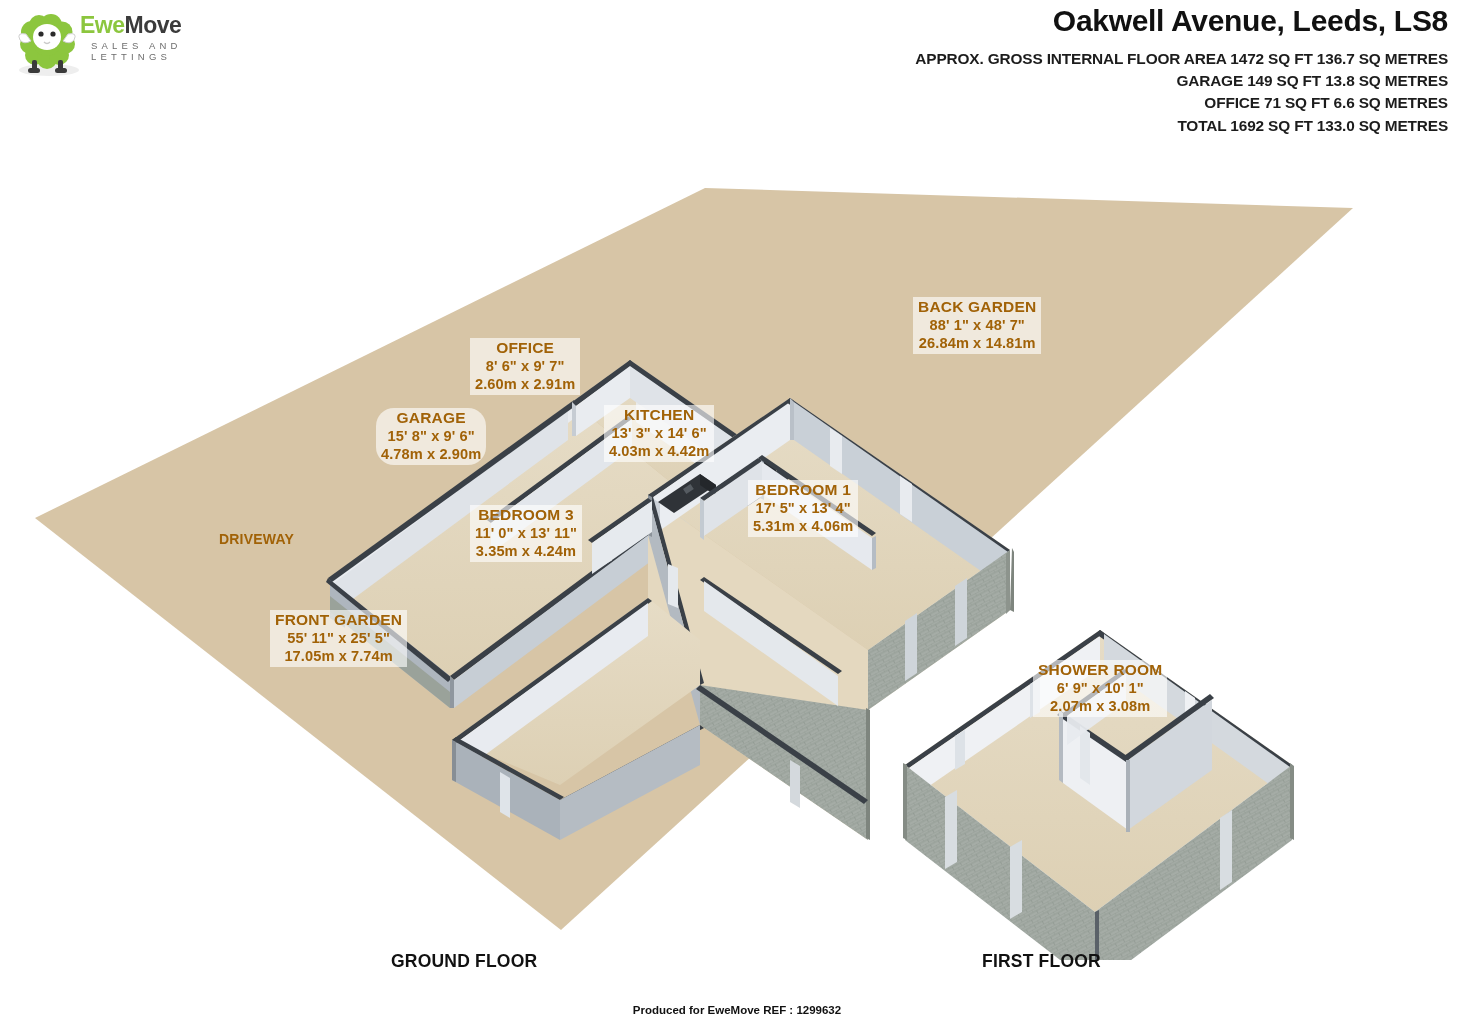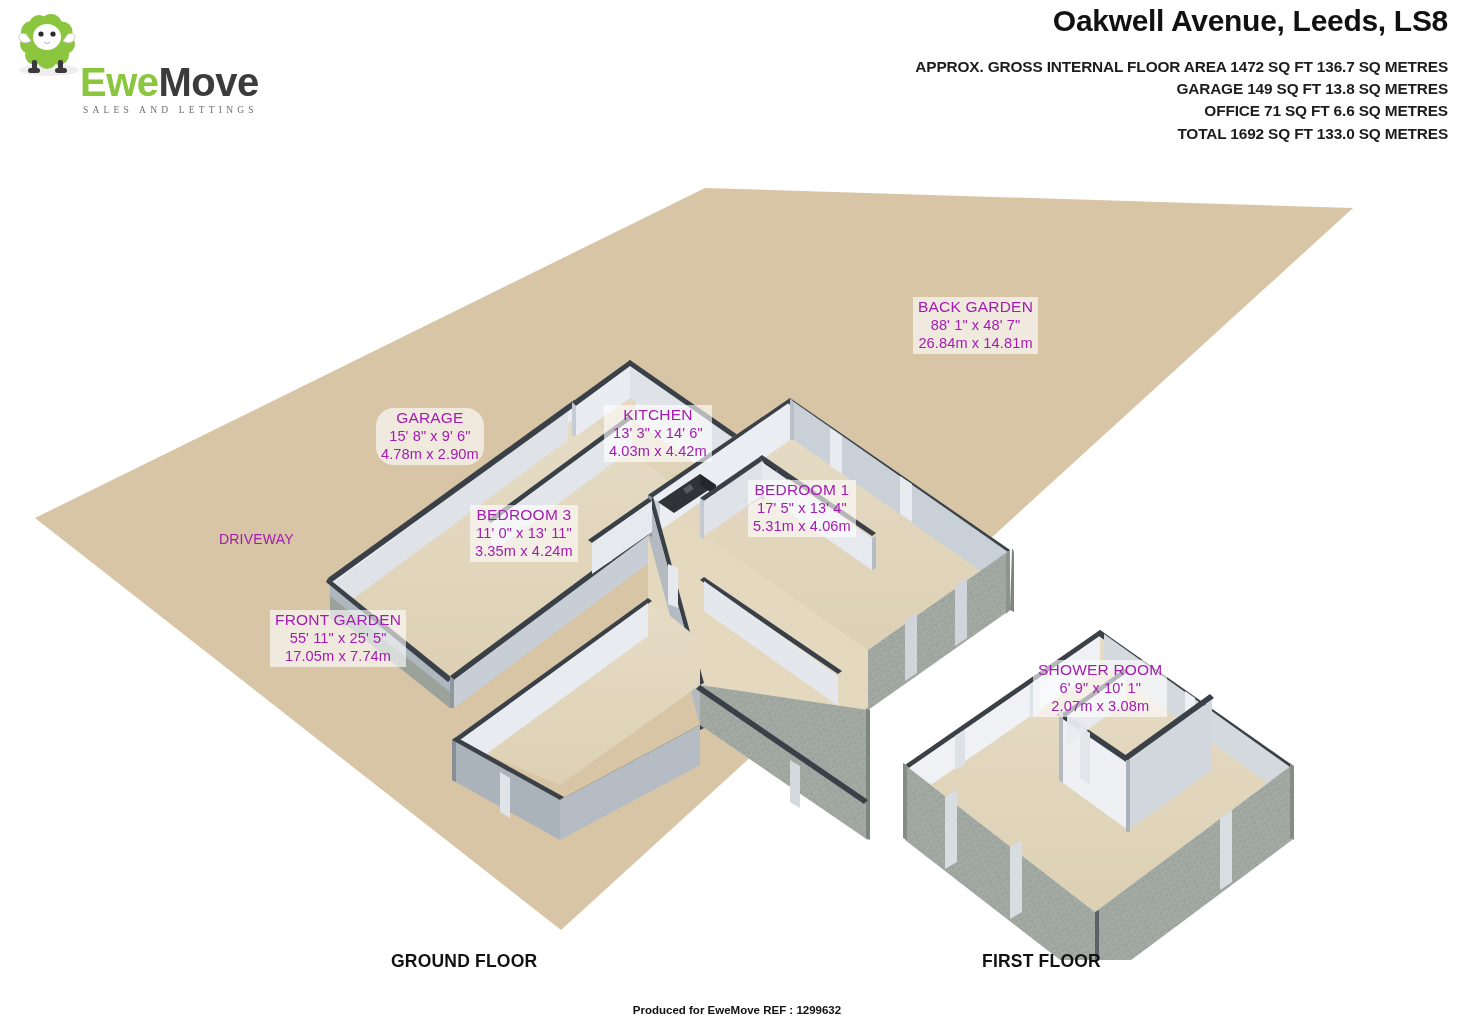--- a/index.html
+++ b/index.html
@@ -10,37 +10,37 @@
     color:#1a1a1a;
     position:relative;
     overflow:hidden;
   }
   .root{position:absolute;inset:0;}
 
   
   .logo-wrap{position:absolute;left:8px;top:6px;width:250px;height:72px;}
   .logo-sheep{position:absolute;left:2px;top:0;width:78px;height:72px;}
   .logo-text{position:absolute;left:72px;top:8px;width:180px;}
-  .logo-ewemove{font-size:40px;font-weight:700;letter-spacing:-0.5px;line-height:1;margin-top:48px;}
+  .logo-ewemove{font-size:23px;font-weight:700;letter-spacing:-0.5px;line-height:1;}
   .logo-ewemove .g{color:#8cc63e;}
   .logo-ewemove .d{color:#3b3b3b;}
-  .logo-tag{font-size:9.5px;letter-spacing:4.2px;color:#6d6d6d;margin-top:3px;margin-left:3px;font-weight:400;font-family:Liberation Serif, serif;}
+  .logo-tag{font-size:9.5px;letter-spacing:4.2px;color:#6d6d6d;margin-top:3px;margin-left:11px;font-weight:400;}
 
   .head-right{position:absolute;right:14px;top:4px;text-align:right;}
   .addr{font-size:30px;font-weight:700;letter-spacing:-0.3px;color:#111;line-height:1.12;}
-  .areas{margin-top:18px;}
+  .areas{margin-top:10px;}
   .areas div{font-size:15.4px;font-weight:700;color:#1c1c1c;line-height:1.45;letter-spacing:-0.15px;}
 
   
   .plan{position:absolute;left:0;top:140px;width:1462px;height:820px;}
   .plan svg{display:block;}
 
   
   .lbl{position:absolute;background:rgba(255,255,255,0.62);padding:1px 5px;text-align:center;
-       font-weight:400;color:#a21caf;line-height:1.22;white-space:nowrap;}
+       font-weight:700;color:#a16207;line-height:1.22;white-space:nowrap;}
   .lbl .t{font-size:15.5px;letter-spacing:0.2px;}
   .lbl .d{font-size:14.6px;letter-spacing:0.1px;}
   .lbl.plain{background:transparent;}
   .lbl.plain .t{font-size:14px;}
 
   .floorlbl{position:absolute;font-size:17.5px;font-weight:700;color:#111;letter-spacing:0.2px;}
   .footer{position:absolute;left:0;right:0;bottom:12px;text-align:center;font-size:11.5px;font-weight:700;color:#111;padding-left:12px;}
 </style>
 </head>
 <body>
@@ -256,20 +256,25 @@
         <polygon points="1063,573 1063,643 1059,640 1059,570" fill="#b4bac1"></polygon>
 
         <polygon points="1080,586 1090,593 1090,645 1080,638" fill="#e3e7eb"></polygon>
 
         <polygon points="1055,538 1063,573 1059,574 1051,539" fill="#3a4047" opacity="0"></polygon>
         <polygon points="1063,573 1124,529 1128,532 1067,576" fill="#3a4047"></polygon>
         <polygon points="1067,576 1126,533 1126,562 1067,605" fill="#e7eaee" opacity="0.95"></polygon>
       </g>
     </svg>
 
+    <div class="lbl" style="left:470px;top:198px;">
+      <div class="t">OFFICE</div>
+      <div class="d">8' 6" x 9' 7"</div>
+      <div class="d">2.60m x 2.91m</div>
+    </div>
 
     <div class="lbl" style="left:376px;top:268px;border-radius:18px;">
       <div class="t">GARAGE</div>
       <div class="d">15' 8" x 9' 6"</div>
       <div class="d">4.78m x 2.90m</div>
     </div>
 
     <div class="lbl" style="left:604px;top:265px;">
       <div class="t">KITCHEN</div>
       <div class="d">13' 3" x 14' 6"</div>

